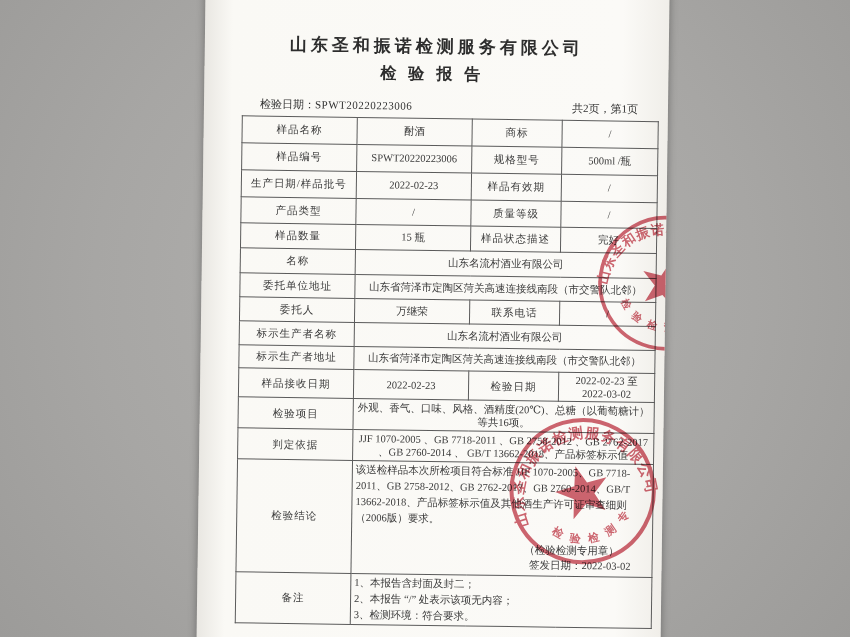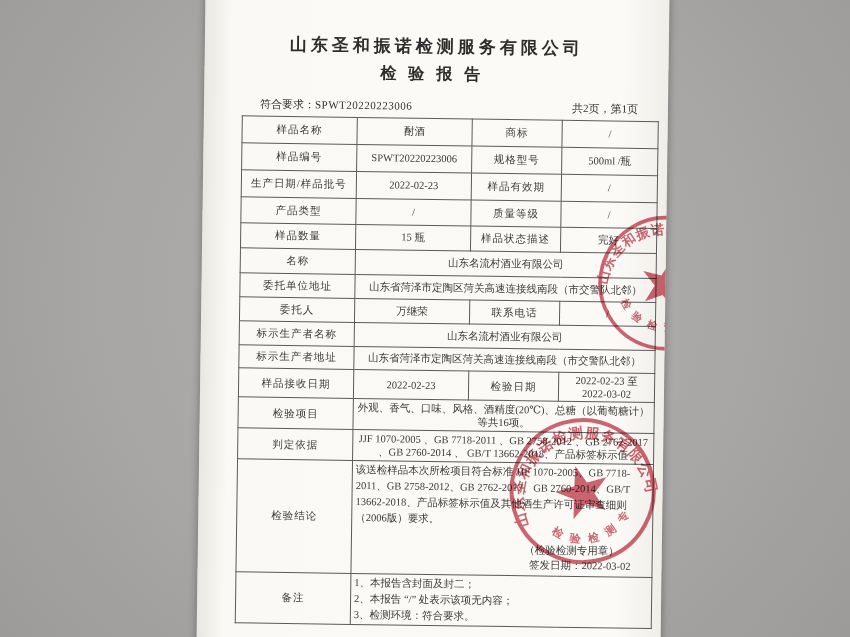--- a/index.html
+++ b/index.html
@@ -58,21 +58,21 @@
 </style>
 </head>
 <body>
 
 <div class="paper">
 
   <div class="company-title">山东圣和振诺检测服务有限公司</div>
   <div class="report-title">检验报告</div>
 
   <div class="meta-row">
-    <span><span>符合要求：</span><span class="report-no">SPWT20220223006</span></span>
+    <span><span>检验日期：</span><span class="report-no">SPWT20220223006</span></span>
     <span class="pagination">共2页，第1页</span>
   </div>
 
   <table class="report">
     <colgroup>
         <col style="width:115px">
         <col style="width:115px">
         <col style="width:90px">
         <col style="width:96px">
       </colgroup>

